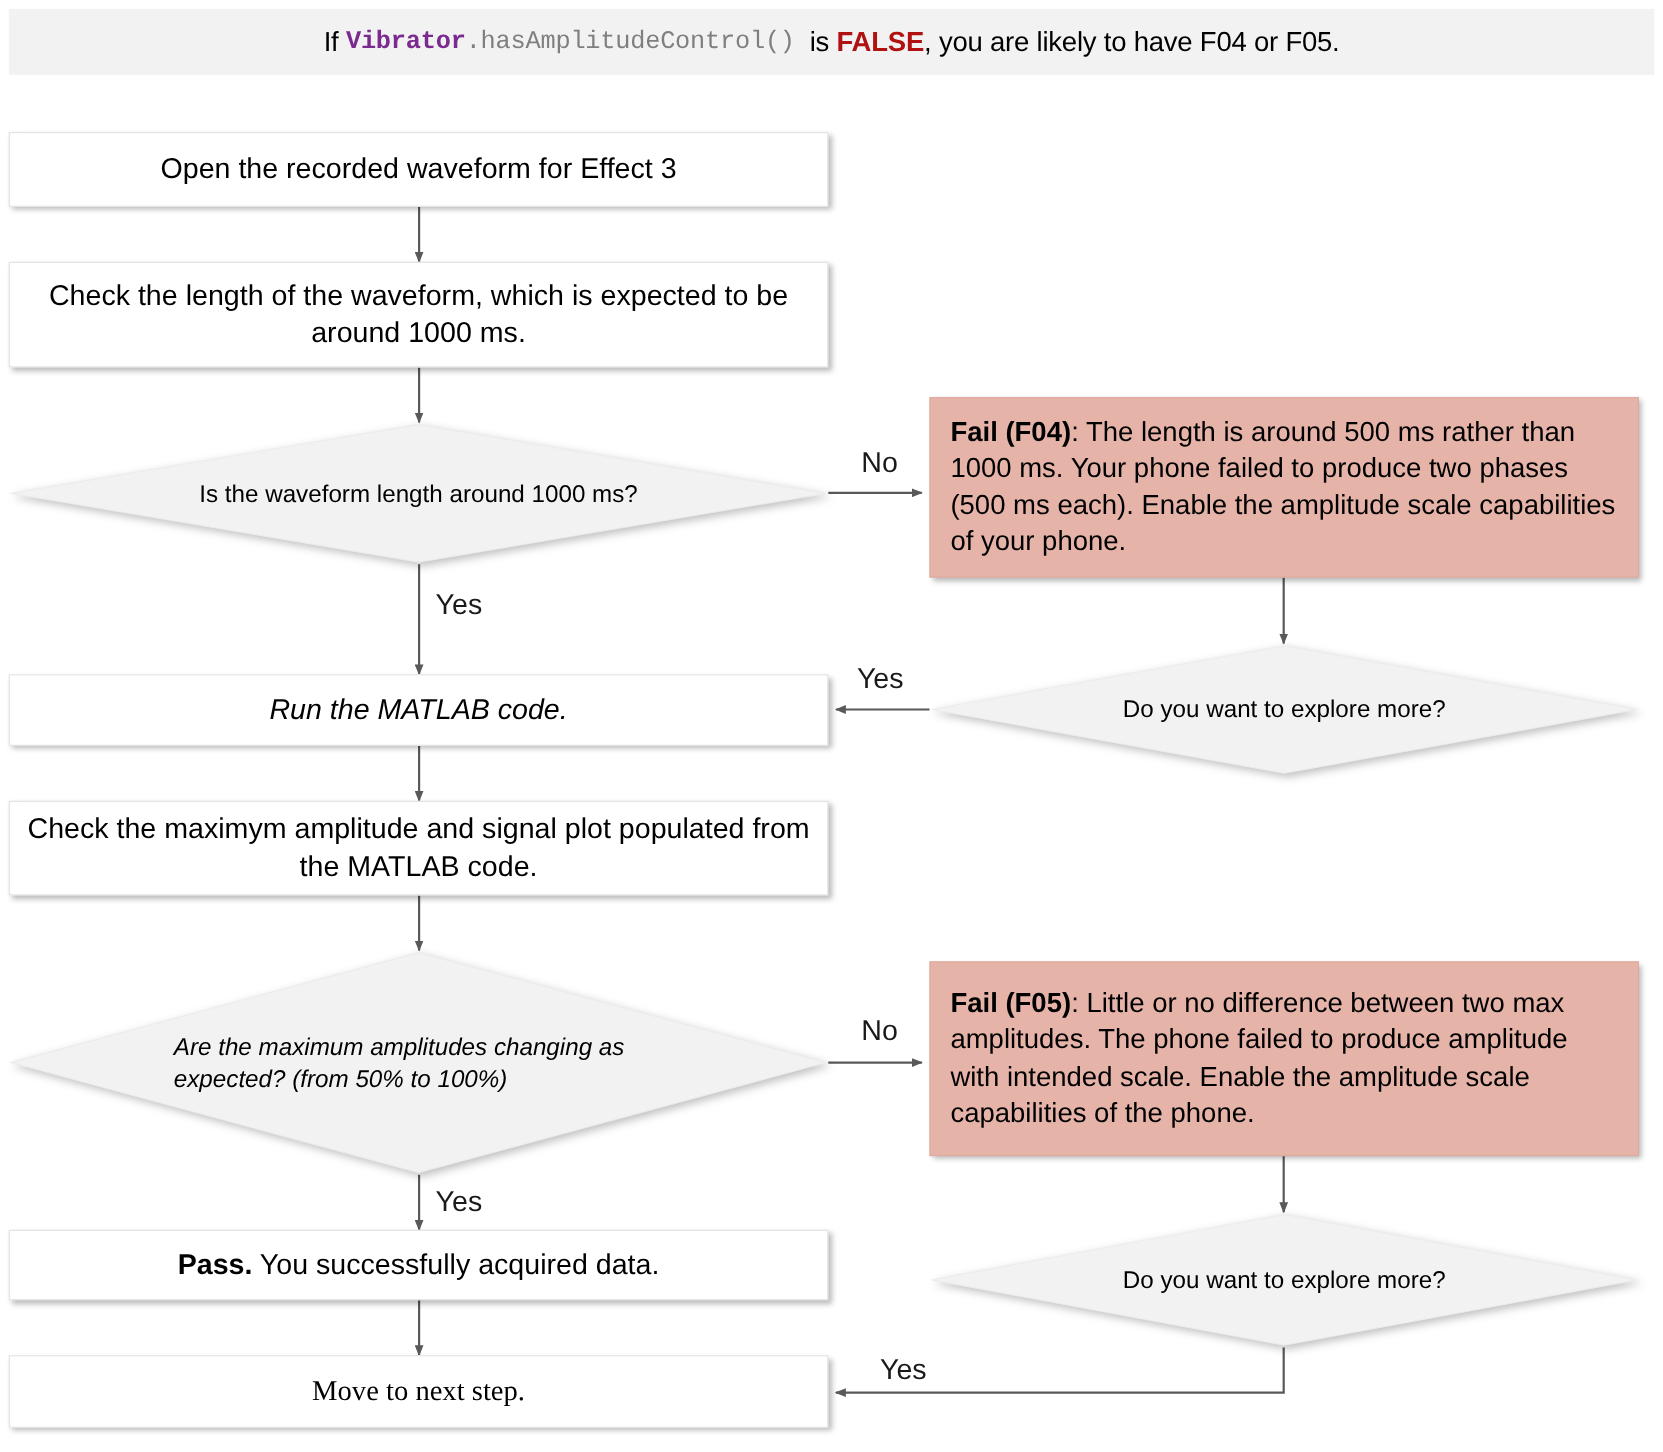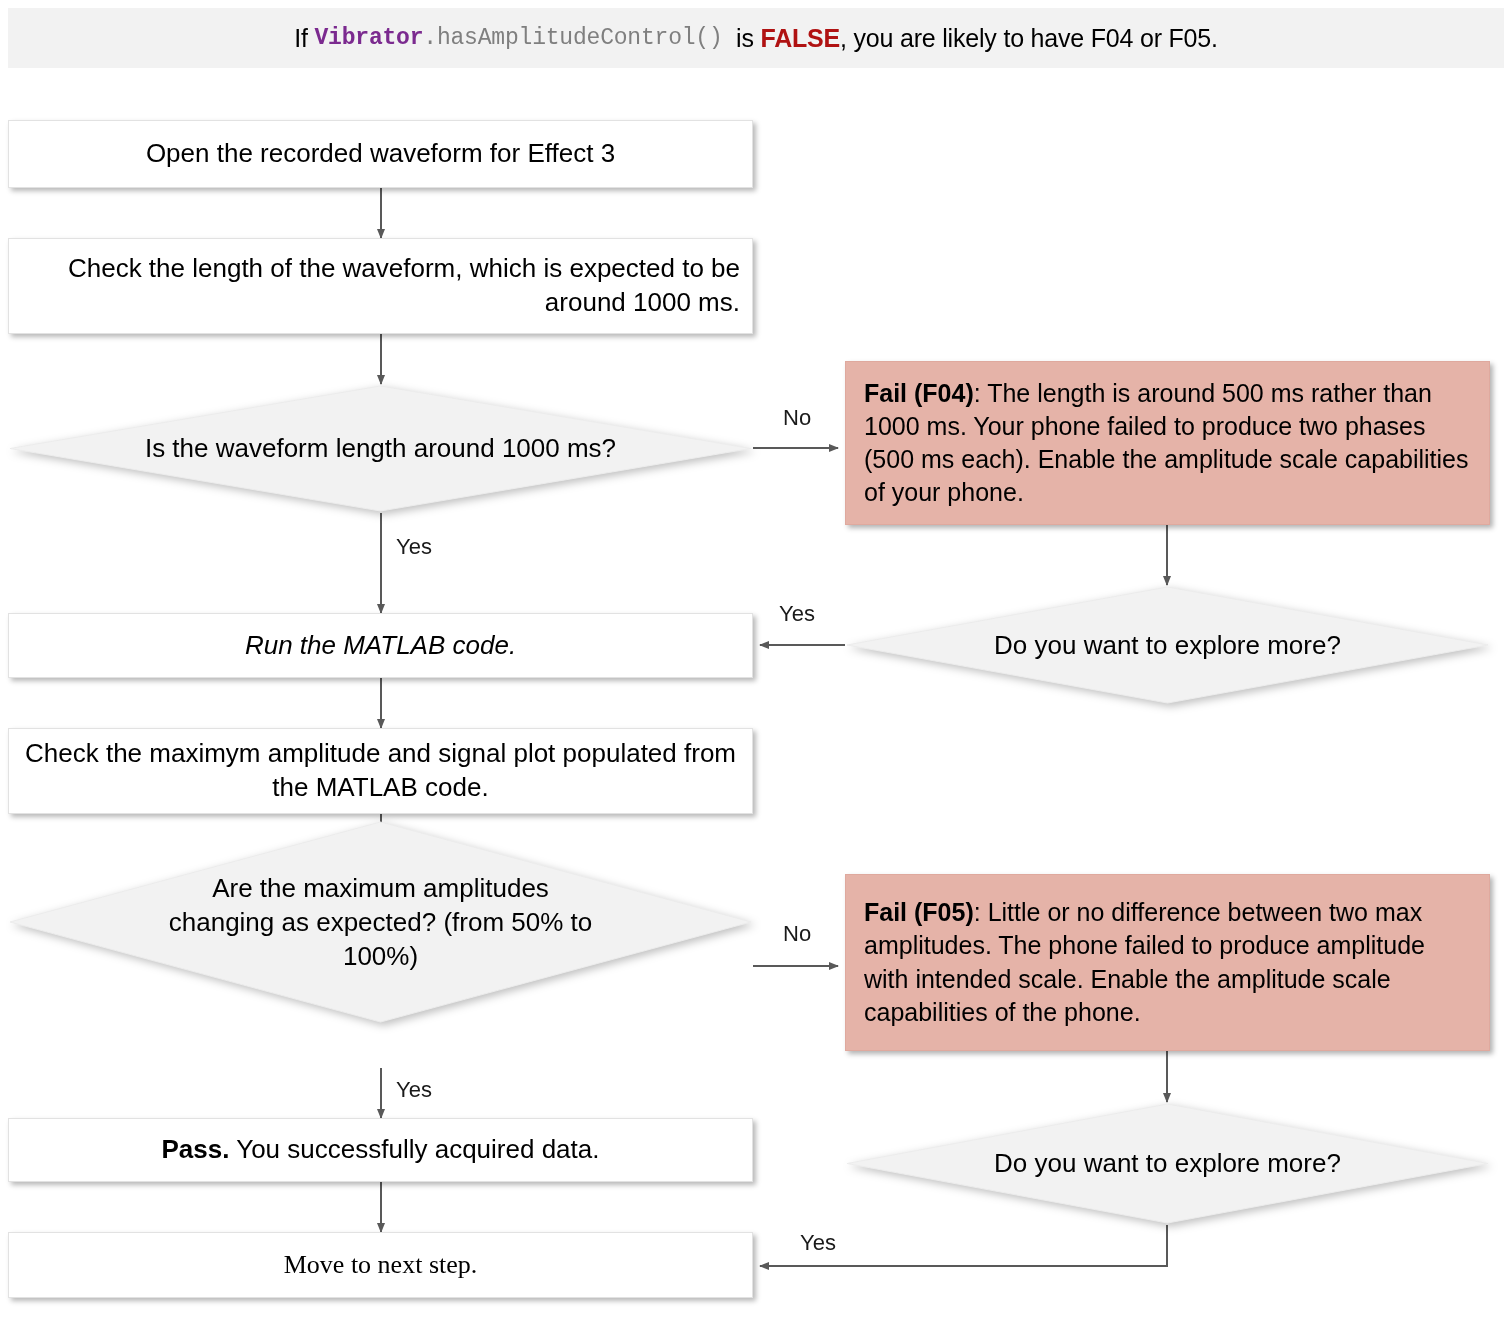--- a/index.html
+++ b/index.html
@@ -94,38 +94,37 @@
   }
   .decision-label {
     position: absolute;
     left: 0;
     top: 0;
     width: 100%;
     height: 100%;
     display: flex;
     align-items: center;
     justify-content: center;
-    text-align: center;
-    font-size: 26px;
+    font-size: 22px;
     line-height: 1.32;
     pointer-events: none;
   }
 
   
   #edges {
     position: absolute;
     left: 0;
     top: 0;
     width: 1512px;
     height: 1320px;
     pointer-events: none;
   }
   .edge-label {
     position: absolute;
-    font-size: 22px;
+    font-size: 26px;
     color: #1a1a1a;
     white-space: nowrap;
   }
 </style>
 </head>
 <body>
 
 <div id="canvas">
 
   <div class="banner">
@@ -172,40 +171,40 @@
   <div class="edge-label" style="left:396px; top:534px;">Yes</div>
   <div class="edge-label" style="left:779px; top:601px;">Yes</div>
   <div class="edge-label" style="left:783px; top:921px;">No</div>
   <div class="edge-label" style="left:396px; top:1077px;">Yes</div>
   <div class="edge-label" style="left:800px; top:1230px;">Yes</div>
 
   <div class="node proc" style="left:8px; top:120px; width:745px; height:68px;">
     <span>Open the recorded waveform for Effect 3</span>
   </div>
 
-  <div class="node proc" style="left:8px; top:238px; width:745px; height:96px;text-align:right;">
+  <div class="node proc" style="left:8px; top:238px; width:745px; height:96px;">
     <span>Check the length of the waveform, which is expected to be around 1000 ms.</span>
   </div>
 
   <div class="decision-wrap" style="left:8px; top:384px; width:745px; height:129px;">
     <svg width="745" height="129" viewBox="0 0 745 129" xmlns="http://www.w3.org/2000/svg">
       <polygon points="372.5,2 743,64.5 372.5,127 2,64.5" fill="#f2f2f2" stroke="#ececec" stroke-width="1" style="filter: drop-shadow(3px 3px 4px rgba(0,0,0,0.25));"></polygon>
     </svg>
     <div class="decision-label">Is the waveform length around 1000 ms?</div>
   </div>
 
   <div class="node proc" style="left:8px; top:613px; width:745px; height:65px;font-style:italic;">
     <span>Run the MATLAB code.</span>
   </div>
 
   <div class="node proc" style="left:8px; top:728px; width:745px; height:86px;">
     <span>Check the maximym amplitude and signal plot populated from the MATLAB code.</span>
   </div>
 
-  <div class="decision-wrap" style="left:8px; top:820px; width:745px; height:204px;">
+  <div class="decision-wrap" style="left:8px; top:864px; width:745px; height:204px;font-style:italic;">
     <svg width="745" height="204" viewBox="0 0 745 204" xmlns="http://www.w3.org/2000/svg">
       <polygon points="372.5,2 743,102 372.5,202 2,102" fill="#f2f2f2" stroke="#ececec" stroke-width="1" style="filter: drop-shadow(3px 3px 4px rgba(0,0,0,0.25));"></polygon>
     </svg>
     <div class="decision-label" style="padding:0 150px; box-sizing:border-box;">Are the maximum amplitudes changing as expected? (from 50% to 100%)</div>
   </div>
 
   <div class="node proc" style="left:8px; top:1118px; width:745px; height:64px;">
     <span><b>Pass.</b><span> You successfully acquired data.</span></span>
   </div>
 

